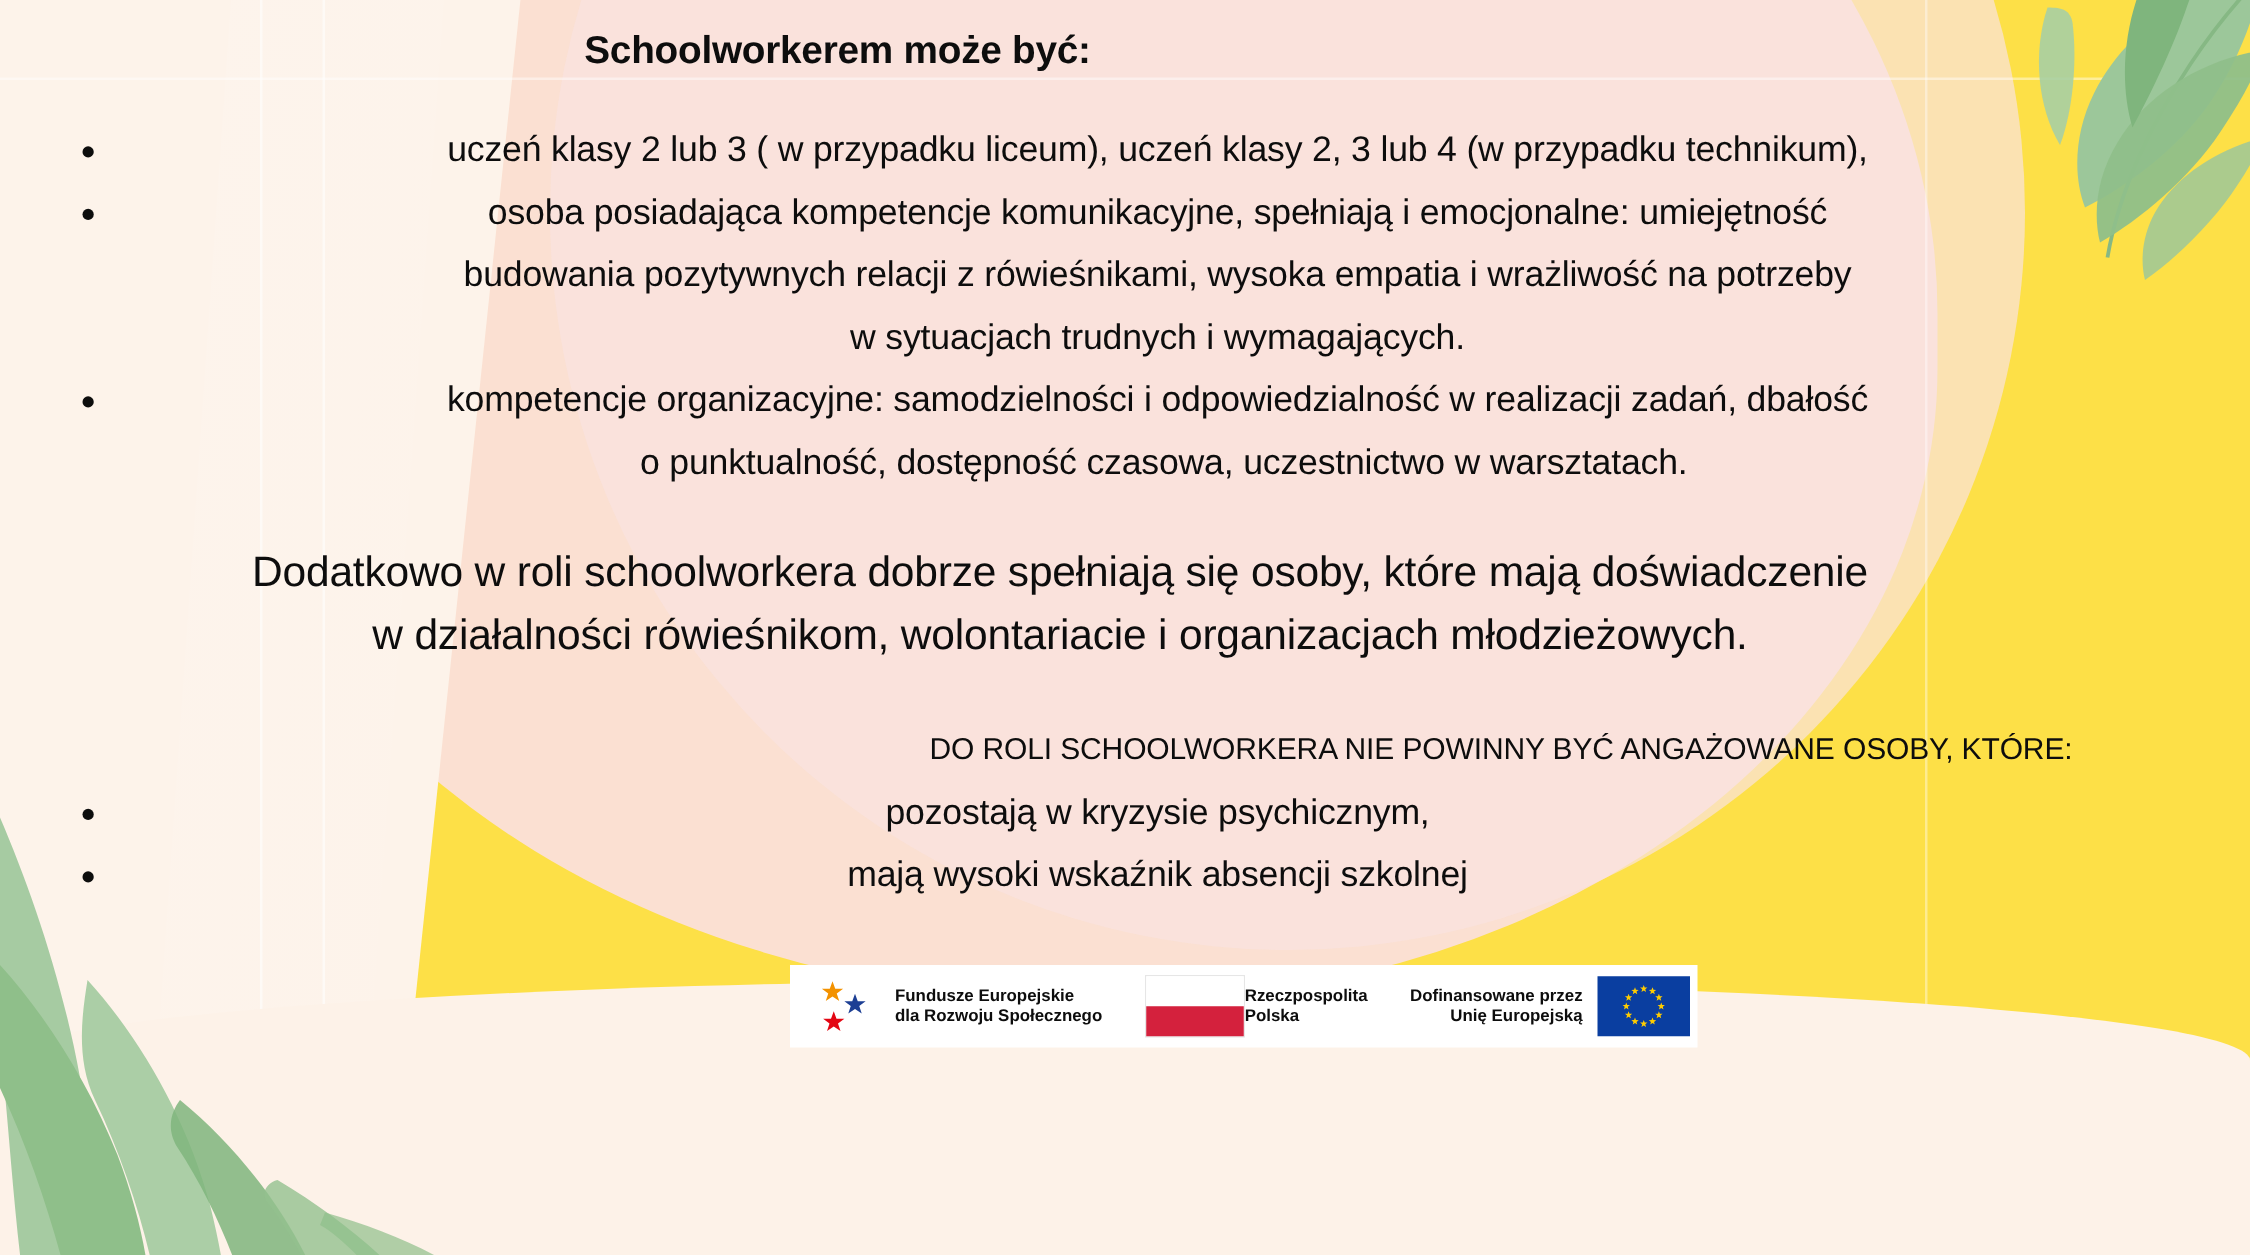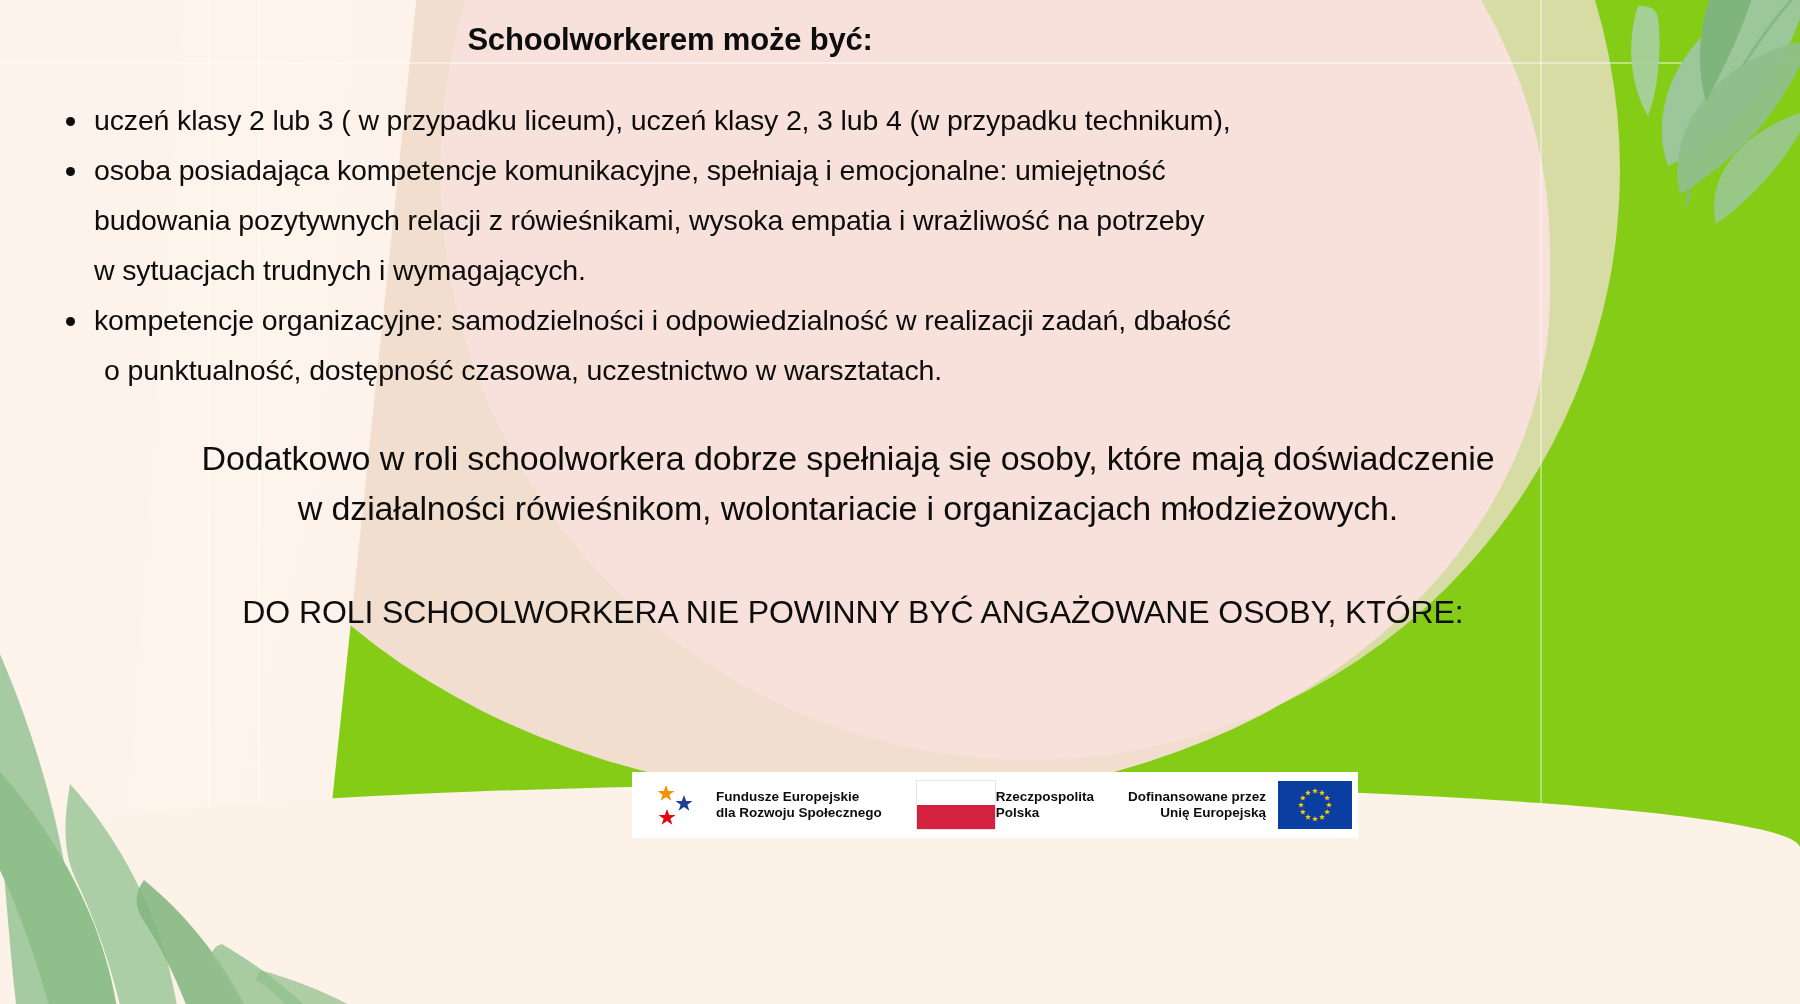--- a/index.html
+++ b/index.html
@@ -11,21 +11,21 @@
     height: 1004px;
     overflow: hidden;
     font-family: "Liberation Sans", sans-serif;
     background: #fdf1e7;
   }
 
   #slide {
     position: relative;
     width: 1800px;
     height: 1004px;
-    background: #84cc16;
+    background: #fde047;
     overflow: hidden;
   }
 
   
   .bg-layer {
     position: absolute;
     inset: 0;
     pointer-events: none;
   }
 
@@ -135,20 +135,21 @@
     position: absolute;
     left: 48px;
     top: 95px;
     width: 1710px;
   }
 
   ul.bullets {
     list-style: none;
     margin: 0;
     padding: 0;
+    text-align: center;
   }
   ul.bullets > li {
     position: relative;
     padding-left: 46px;
     font-size: 28.5px;
     line-height: 50px;
     letter-spacing: -.15px;
     margin: 0;
   }
   ul.bullets > li::before {
@@ -171,23 +172,23 @@
   .para-center {
     margin-top: 38px;
     text-align: center;
     font-size: 34px;
     line-height: 50px;
     letter-spacing: -.15px;
     padding-right: 110px;
   }
 
   .caps-heading {
-    margin-top: 56px;
-    text-align: center;
-    font-size: 32px;
+    margin-top: 44px;
+    text-align: right;
+    font-size: 24px;
     line-height: 46px;
     letter-spacing: -.1px;
     padding-right: 100px;
   }
 
   ul.bullets.tail {
     margin-top: 2px;
   }
 
   
@@ -316,20 +317,28 @@
         </li>
       </ul>
 
       <div class="para-center">
         <div>Dodatkowo w roli schoolworkera dobrze spełniają się osoby, które mają doświadczenie</div>
         <div>w działalności rówieśnikom, wolontariacie i organizacjach młodzieżowych.</div>
       </div>
 
       <div class="caps-heading">DO ROLI SCHOOLWORKERA NIE POWINNY BYĆ ANGAŻOWANE OSOBY, KTÓRE:</div>
 
+      <ul class="bullets tail">
+        <li>
+          <span class="cont">pozostają w kryzysie psychicznym,</span>
+        </li>
+        <li>
+          <span class="cont">mają wysoki wskaźnik absencji szkolnej</span>
+        </li>
+      </ul>
 
     </div>
 
     <div class="logo-strip">
 
       <div class="logo-cell logo-fe">
         <svg class="fe-stars" viewBox="0 0 42 44">
           <polygon points="12,2 14.2,8 20.5,8 15.4,11.8 17.4,17.8 12,14.1 6.6,17.8 8.6,11.8 3.5,8 9.8,8" fill="#f39200"></polygon>
           <polygon points="30,12 32.2,18 38.5,18 33.4,21.8 35.4,27.8 30,24.1 24.6,27.8 26.6,21.8 21.5,18 27.8,18" fill="#1d3f94"></polygon>
           <polygon points="13,26 15.2,32 21.5,32 16.4,35.8 18.4,41.8 13,38.1 7.6,41.8 9.6,35.8 4.5,32 10.8,32" fill="#e30613"></polygon>

